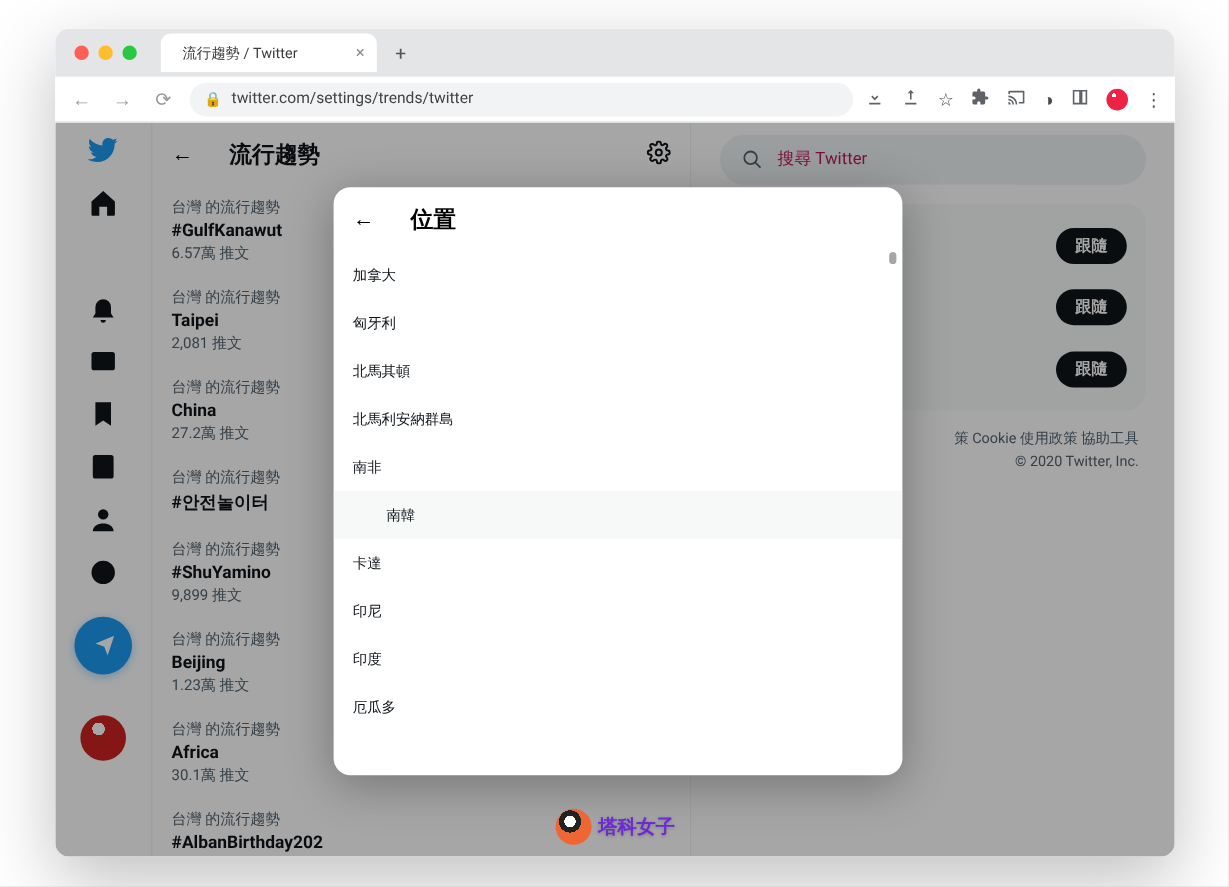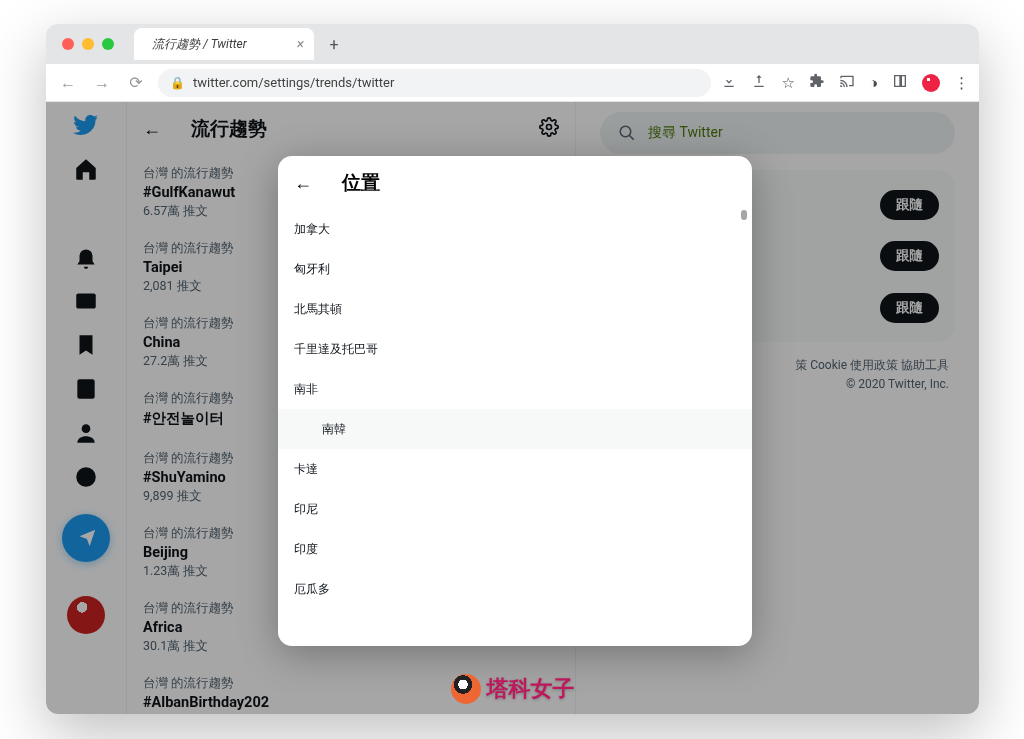--- a/index.html
+++ b/index.html
@@ -6,21 +6,21 @@
   body { background: #fff; width: 1024px; height: 739px; overflow: hidden; position: relative; }
 
   
   .browser-frame { position: absolute; top: 24px; left: 46px; width: 933px; height: 690px; background: #fff; border-radius: 12px; box-shadow: 0 20px 60px rgba(0,0,0,0.25); overflow: hidden; display: flex; flex-direction: column; }
 
   .tab-bar { height: 40px; background: #e4e5e7; display: flex; align-items: center; padding: 0 12px 0 16px; gap: 8px; }
   .traffic { display: flex; gap: 8px; align-items: center; margin-right: 12px; }
   .traffic span { width: 12px; height: 12px; border-radius: 50%; display: inline-block; }
   .tl-red { background: #ff5f57; } .tl-yellow { background: #febc2e; } .tl-green { background: #28c840; }
 
-  .tab { background: #fff; height: 32px; border-radius: 8px 8px 0 0; display: flex; align-items: center; padding: 0 10px; font-size: 12px; color: #3c3c3c; min-width: 180px; gap: 8px; font-style: italic; }
+  .tab { background: #fff; height: 32px; border-radius: 8px 8px 0 0; display: flex; align-items: center; padding: 0 10px; font-size: 12px; color: #3c3c3c; min-width: 180px; gap: 8px; }
   .tab .tab-close { margin-left: auto; font-size: 14px; opacity: .6; }
   .tab .tw-fav { color: #1d9bf0; font-size: 14px; }
   .new-tab { width: 24px; height: 24px; font-size: 16px; color: #555; display: flex; align-items: center; justify-content: center; border-radius: 50%; }
 
   .addr-bar { height: 38px; background: #fff; border-bottom: 1px solid #e5e5e5; display: flex; align-items: center; padding: 0 10px; gap: 10px; font-size: 13px; color: #555; }
   .nav-btn { width: 24px; text-align: center; opacity: .6; font-size: 16px; }
   .addr-box { flex: 1; background: #f1f3f4; height: 28px; border-radius: 14px; display: flex; align-items: center; padding: 0 12px; gap: 8px; font-size: 13px; color: #424242; }
   .lock { font-size: 12px; }
   .addr-icons { display: flex; gap: 14px; align-items: center; color: #4b4b4b; font-size: 15px; }
   .addr-icons svg { width: 16px; height: 16px; fill: #5f6368; }
@@ -42,21 +42,21 @@
   .main-header { height: 53px; display: flex; align-items: center; padding: 0 16px; gap: 30px; }
   .main-header .back-arrow { font-size: 18px; }
   .main-header .title { font-size: 19px; font-weight: 700; color: #0f1419; }
   .main-header .gear { margin-left: auto; }
   .trend-item { padding: 10px 16px; }
   .trend-meta { font-size: 12.5px; color: #536471; }
   .trend-name { font-size: 14.5px; font-weight: 700; color: #0f1419; margin: 2px 0; }
   .trend-count { font-size: 12.5px; color: #536471; }
 
   .right-col { flex: 1; padding: 10px 24px; }
-  .search-box { height: 42px; background: #eff3f4; border-radius: 21px; display: flex; align-items: center; padding: 0 18px; gap: 12px; color: #4d7c0f; font-size: 14px; }
+  .search-box { height: 42px; background: #eff3f4; border-radius: 21px; display: flex; align-items: center; padding: 0 18px; gap: 12px; color: #be185d; font-size: 14px; }
   .follow-card { background: #f7f9f9; border-radius: 16px; margin-top: 16px; padding: 8px 0; }
   .follow-row { display: flex; align-items: center; padding: 10px 16px; gap: 14px; justify-content: center; }
   .follow-text { flex: 1; font-size: 14px; color: #0f1419; }
   .follow-name { font-weight: 700; display: flex; align-items: center; gap: 4px;}
   .follow-handle { color: #536471; font-size: 13px; }
   .verified { width: 16px; height: 16px; fill: #1d9bf0; }
   .follow-btn { background: #0f1419; color: #fff; border-radius: 16px; padding: 6px 16px; font-size: 13.5px; font-weight: 700; }
   .footer-links { font-size: 12px; color: #536471; margin-top: 14px; line-height: 1.6; text-align: right; padding-right: 6px;}
 
   
@@ -65,21 +65,21 @@
   
   .modal { position: absolute; left: 232px; top: 54px; width: 474px; height: 490px; background: #fff; border-radius: 14px; box-shadow: 0 8px 40px rgba(0,0,0,0.3); display: flex; flex-direction: column; overflow: hidden; }
   .modal-header { height: 53px; display: flex; align-items: center; padding: 0 16px; gap: 30px; flex-shrink: 0;}
   .modal-header .title { font-size: 19px; font-weight: 700; }
   .modal-list { flex: 1; overflow-y: auto; }
   .modal-item { height: 40px; display: flex; align-items: center; padding: 0 16px; font-size: 12px; color: #0f1419; }
   .modal-item.highlight { background: #f7f9f9; padding-left: 44px; }
   .modal-scroll-indicator { position: absolute; right: 5px; top: 54px; width: 6px; height: 10px; background: rgba(0,0,0,0.35); border-radius: 3px;}
 
   
-  .watermark { position: absolute; bottom: 10px; left: 50%; transform: translateX(-50%); display: flex; align-items: center; gap: 6px; font-size: 22px; font-weight: 800; color: #be185d; z-index: 50; text-shadow: 0 1px 3px rgba(0,0,0,0.25);}
+  .watermark { position: absolute; bottom: 10px; left: 50%; transform: translateX(-50%); display: flex; align-items: center; gap: 6px; font-size: 16px; font-weight: 800; color: #6d28d9; z-index: 50; text-shadow: 0 1px 3px rgba(0,0,0,0.25);}
   .watermark .wm-icon { width: 30px; height: 30px; border-radius: 50%; background: radial-gradient(circle at 40% 35%, #fff 0 18%, #222 0 35%, #e63 0); }
 </style>
 </head>
 <body>
 
 <div class="browser-frame">
 
   <div class="tab-bar">
     <div class="traffic">
       <span class="tl-red"></span>
@@ -290,21 +290,21 @@
 
     <div class="modal">
       <div class="modal-header">
         <span style="font-size:18px;">←</span>
         <span class="title">位置</span>
       </div>
       <div class="modal-list" id="modal-list">
           <div class="modal-item">加拿大</div>
           <div class="modal-item">匈牙利</div>
           <div class="modal-item">北馬其頓</div>
-          <div class="modal-item">千里達及托巴哥</div>
+          <div class="modal-item">北馬利安納群島</div>
           <div class="modal-item">南非</div>
           <div class="modal-item highlight">南韓</div>
           <div class="modal-item">卡達</div>
           <div class="modal-item">印尼</div>
           <div class="modal-item">印度</div>
           <div class="modal-item">厄瓜多</div>
         </div>
       <div class="modal-scroll-indicator"></div>
     </div>
 

